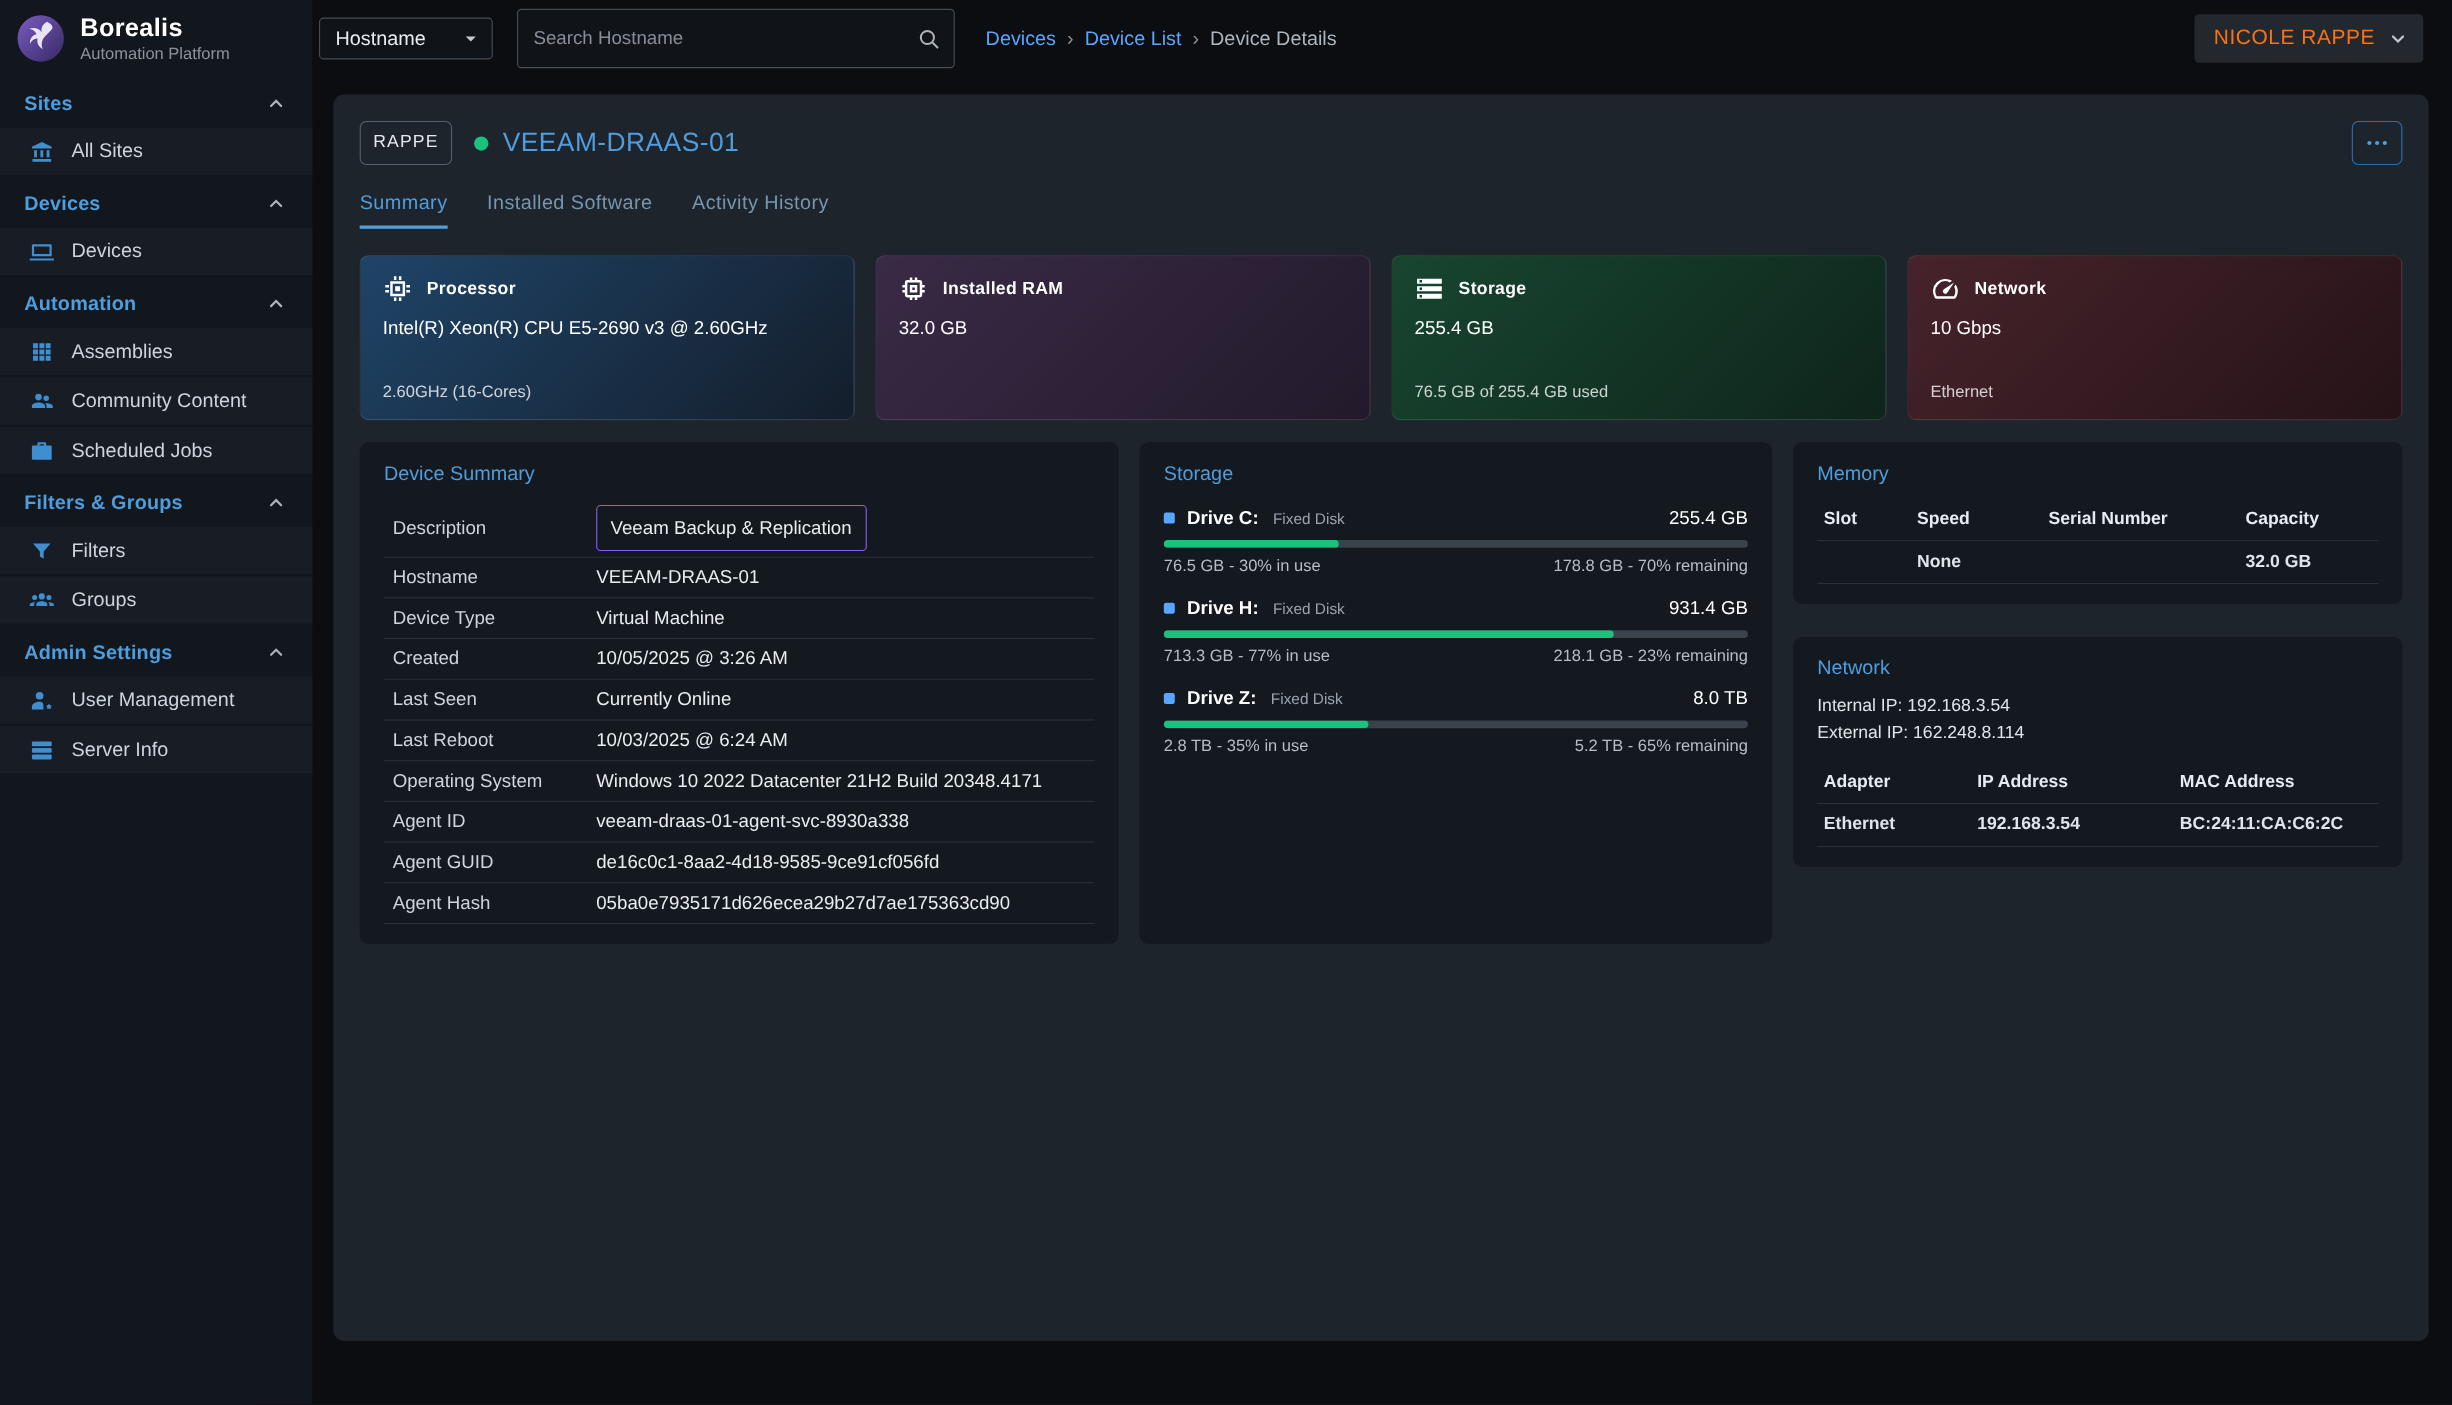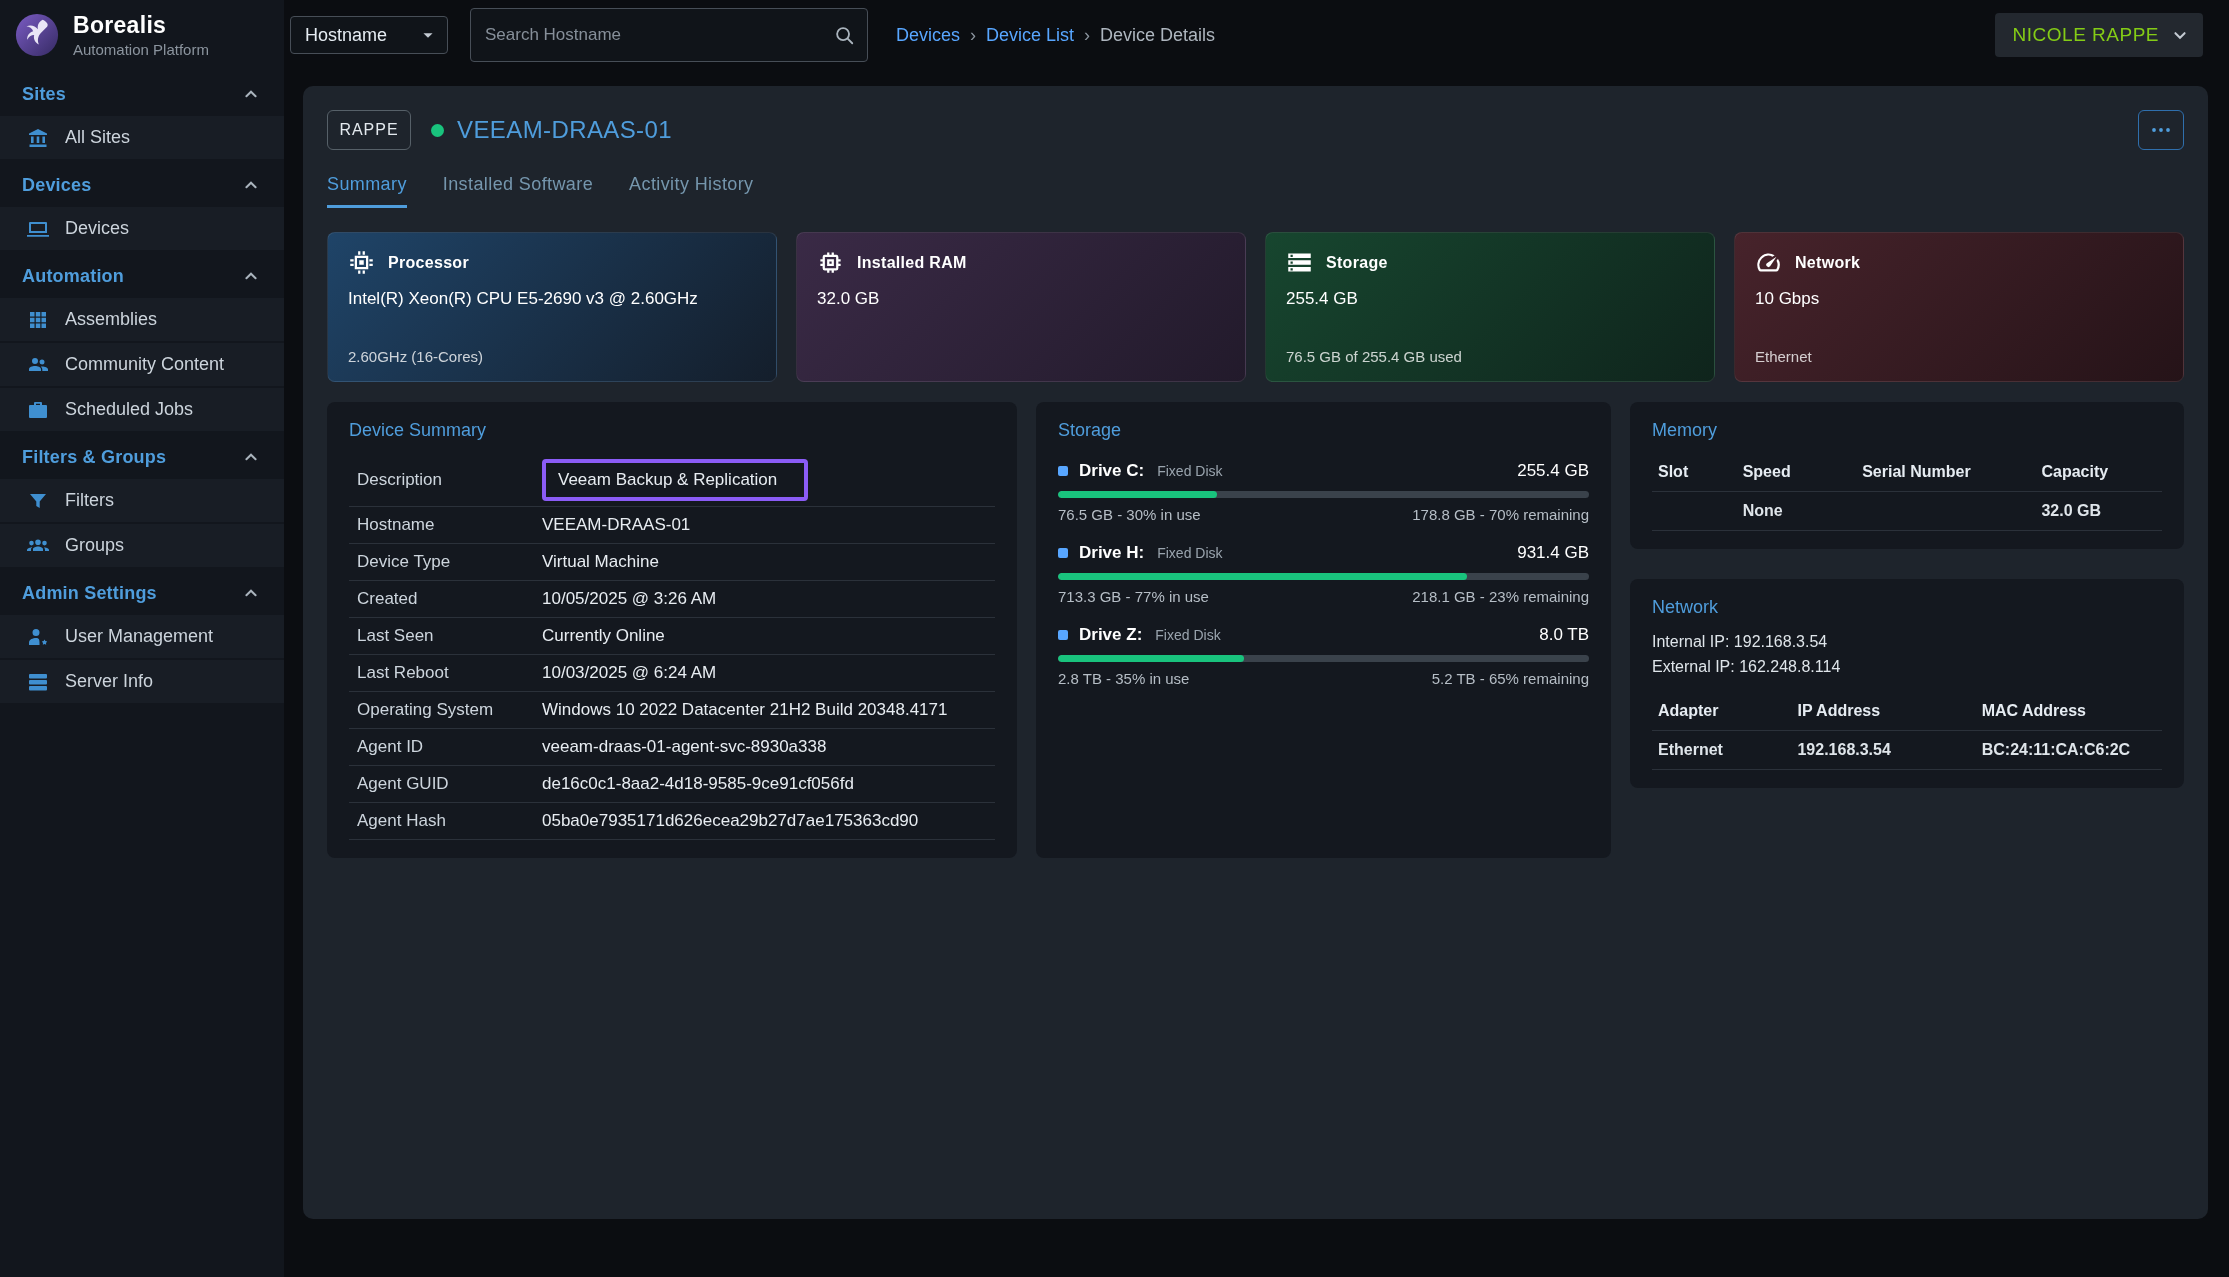--- a/index.html
+++ b/index.html
@@ -51,21 +51,21 @@
   .search-box input::placeholder { color: #868f99; }
   .search-box .sicon { display: flex; color: #aab4bd; }
   .sicon svg { width: 22px; height: 22px; }
   .breadcrumb { margin-left: 28px; display: flex; align-items: center; gap: 10px; font-size: 18px; }
   .crumb-link { color: var(--link, #58a6ff); cursor: pointer; }
   .crumb-sep { color: #8b949e; }
   .crumb-current { color: #aeb6bf; }
   .user-btn {
     margin-left: auto; height: 44px; background: #23282f; border-radius: 4px;
     display: flex; align-items: center; gap: 10px; padding: 0 12px 0 18px;
-    font-size: 19px; letter-spacing: 0.5px; color: #84cc16; cursor: pointer; border: none;
+    font-size: 19px; letter-spacing: 0.5px; color: #f97316; cursor: pointer; border: none;
     font-family: "Liberation Sans", sans-serif;
   }
 
   
   .content { flex: 1; padding: 16px 21px 0 19px; }
   .panel { background: #1e242c; border-radius: 10px; height: 1133px; padding: 24px 24px; }
 
   .device-header { display: flex; align-items: center; }
   .back-btn {
     width: 84px; height: 40px; border: 1px solid #566068; background: transparent;
@@ -103,21 +103,21 @@
   .subpanel { background: #14181f; border-radius: 8px; padding: 18px 22px; }
   .subpanel-title { color: var(--accent, #4f9ddc); font-size: 18px; font-weight: 400; }
 
   
   .ds-table { margin-top: 12px; }
   .ds-row { display: flex; align-items: center; min-height: 37px; border-bottom: 1px solid #2b313a; padding: 0 8px; }
   .ds-row-tall { min-height: 54px; }
   .ds-label { width: 185px; flex-shrink: 0; color: #cdd5dd; font-size: 17px; }
   .ds-value { color: #e8edf2; font-size: 17px; white-space: nowrap; overflow: hidden; }
   .ds-input {
-    width: 266px; height: 42px; border: 4px solid #8b5cf6; border-radius: 4px;
+    width: 246px; height: 42px; border: 1px solid #8b5cf6; border-radius: 4px;
     background: transparent; color: #e8edf2; font-size: 17px; padding: 0 12px; outline: none;
     font-family: "Liberation Sans", sans-serif;
   }
   .online-dot { width: 11px; height: 11px; border-radius: 50%; background: var(--success, #19c37d); margin-right: 10px; flex-shrink: 0; }
 
   
   .drive { margin-top: 20px; }
   .drive:first-of-type { margin-top: 16px; }
   .drive-head { display: flex; align-items: center; }
   .legend-square { width: 10px; height: 10px; border-radius: 2px; background: var(--link, #58a6ff); flex-shrink: 0; }

